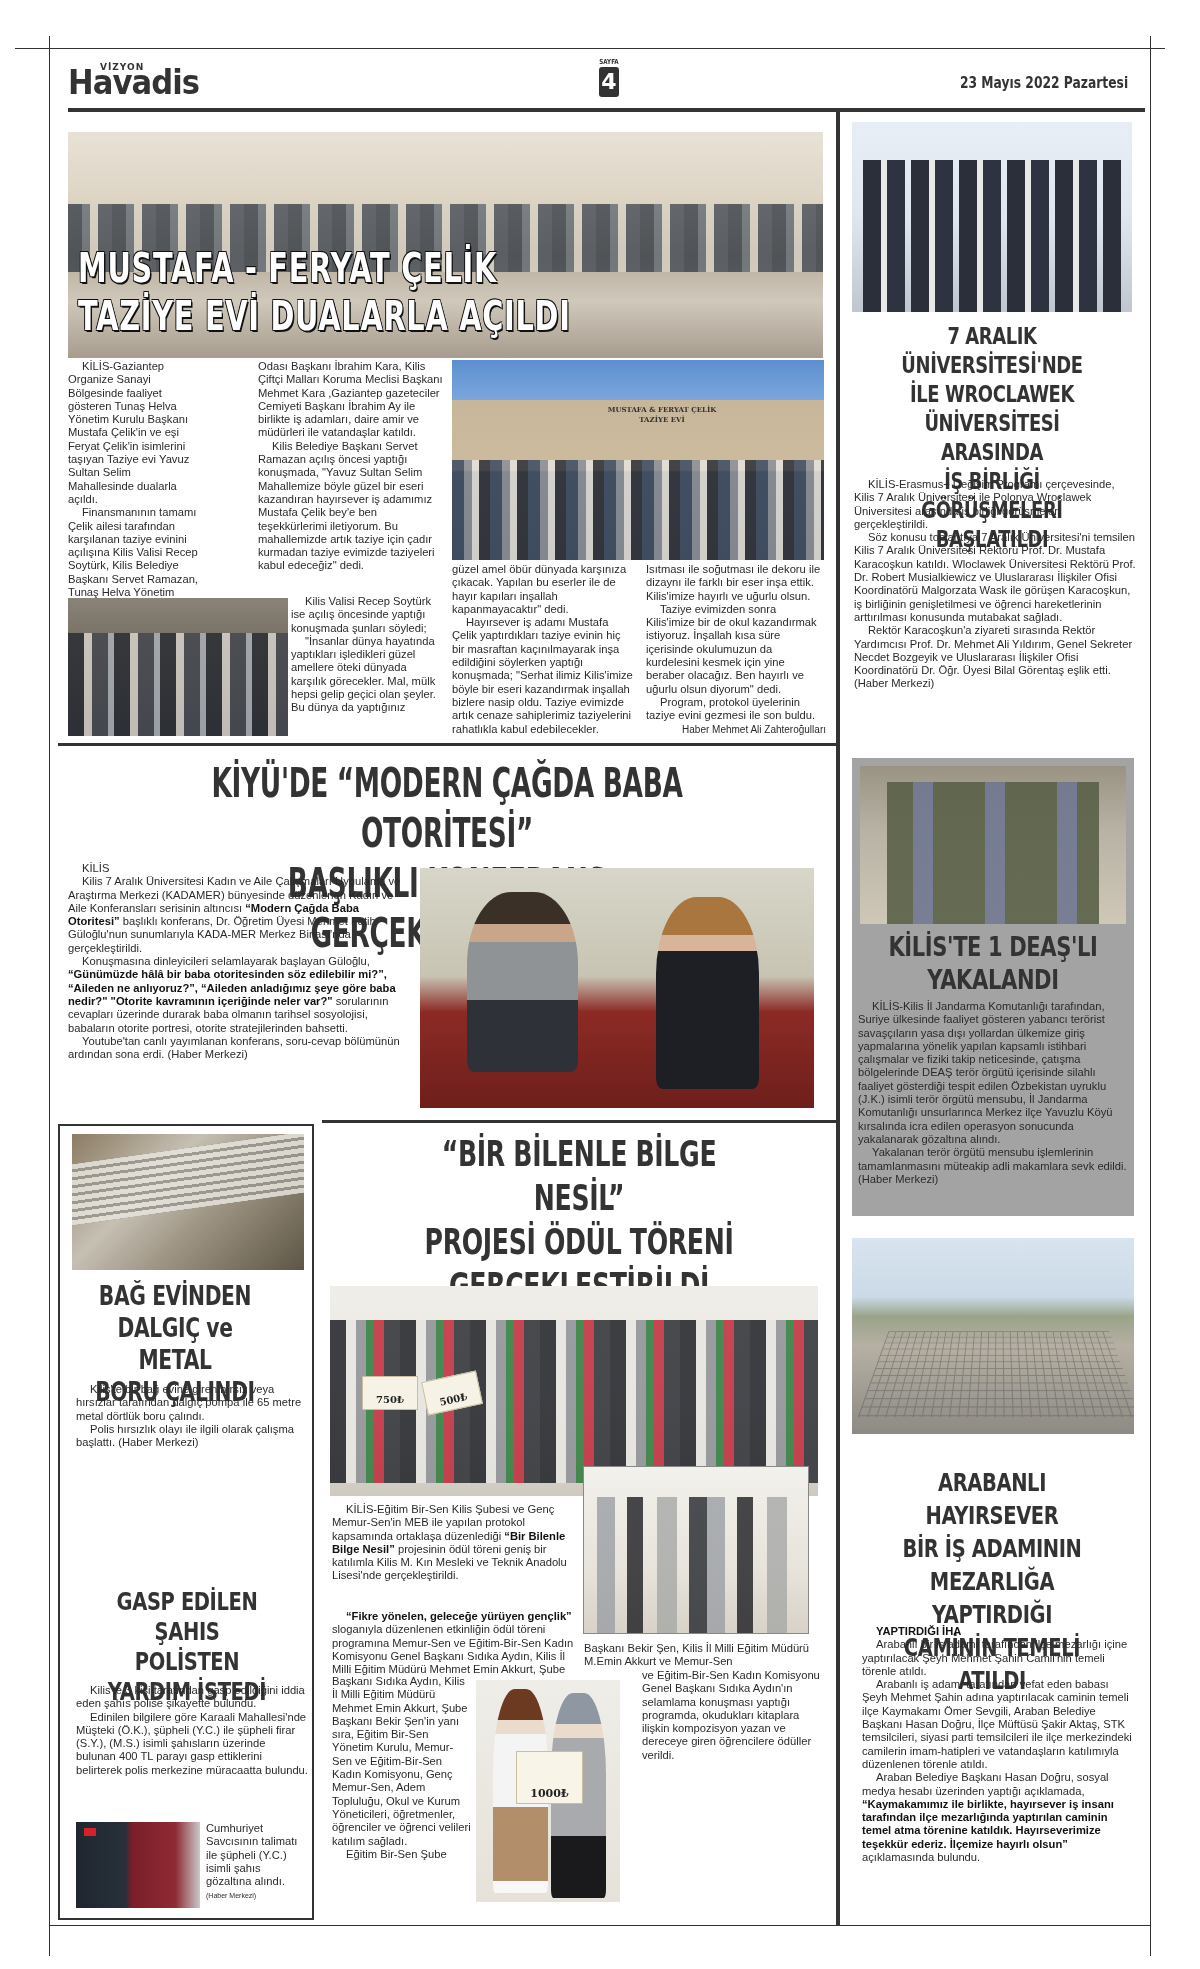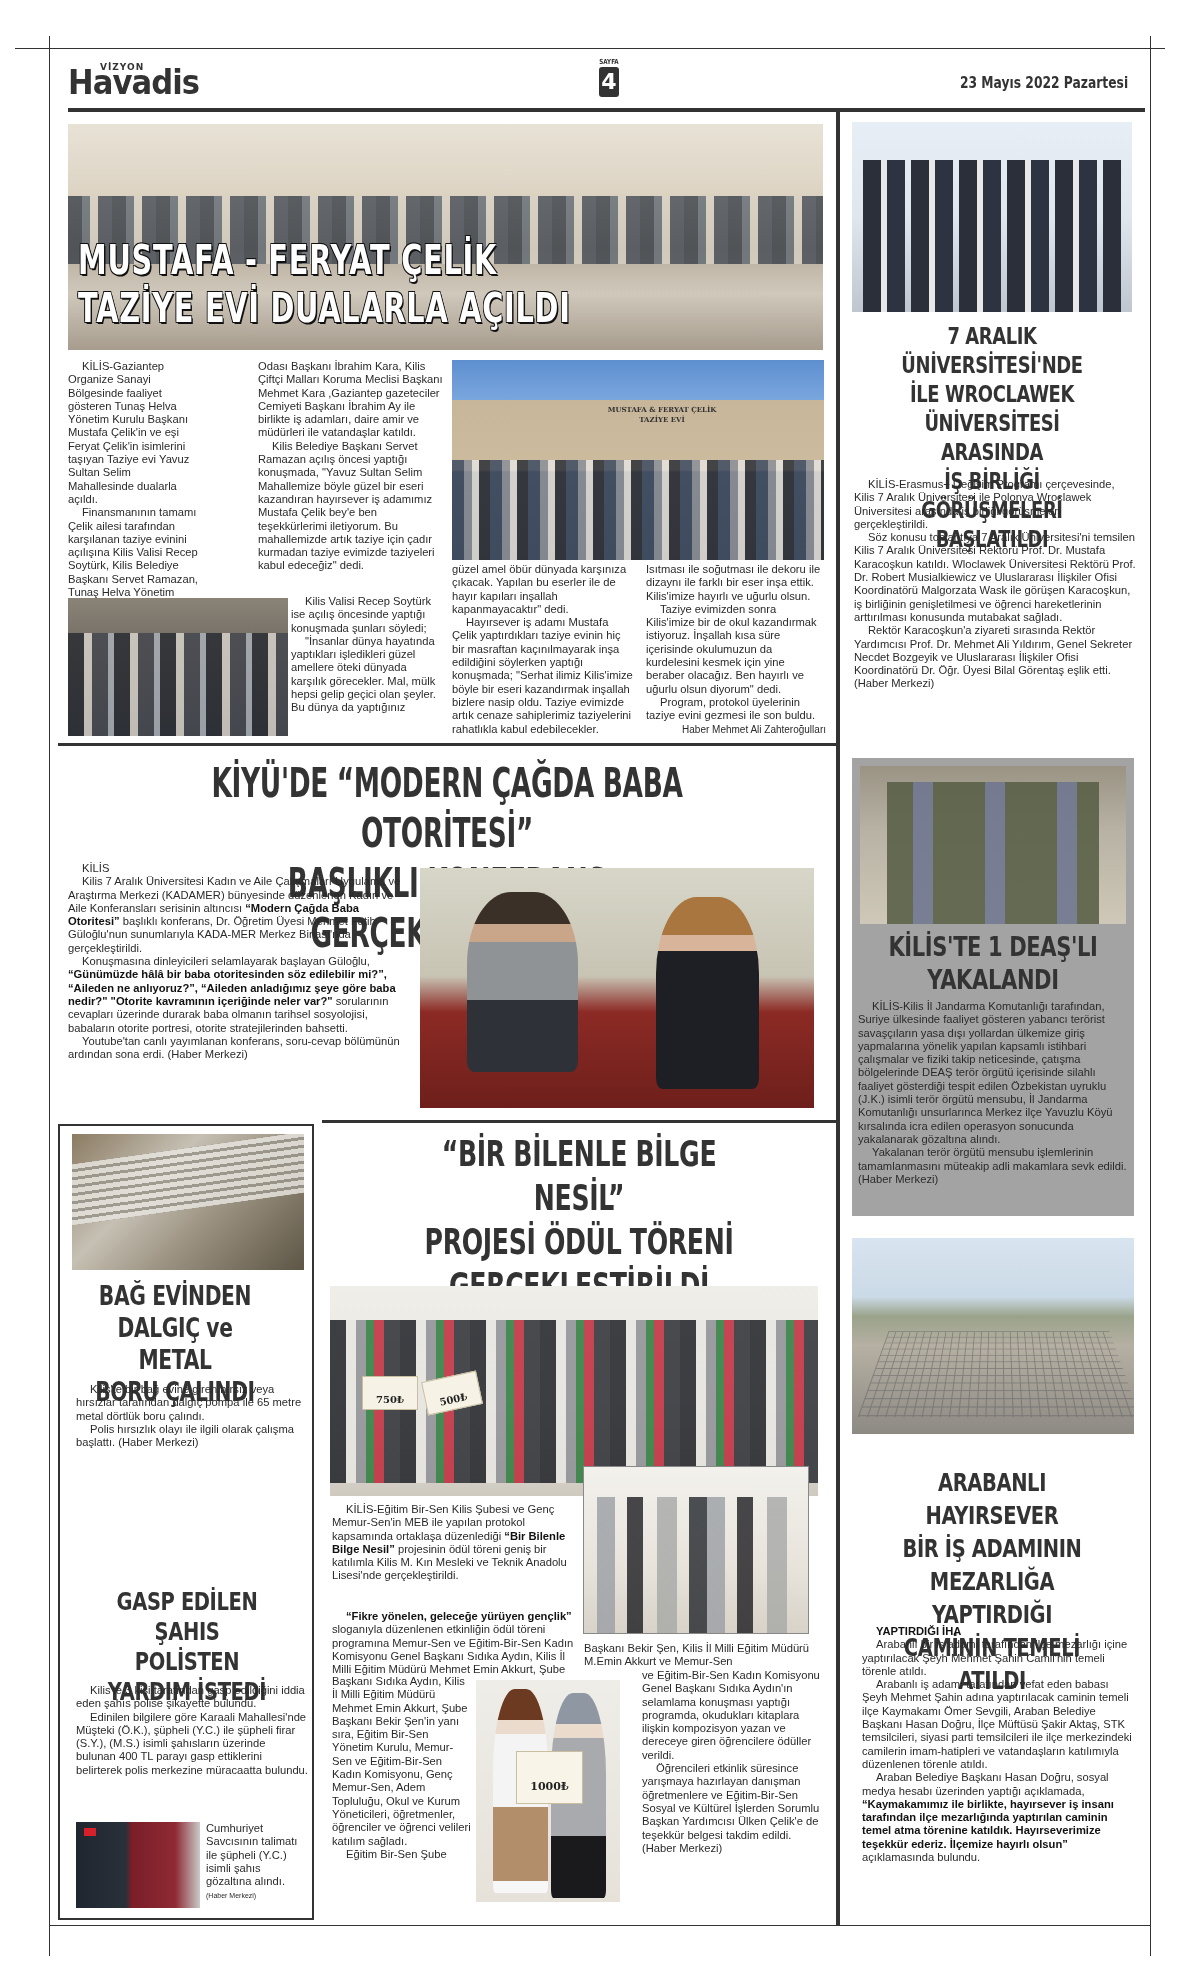--- a/index.html
+++ b/index.html
@@ -15,21 +15,21 @@
   
   .line { position: absolute; background: #333; }
 
   
   .logo-small { font-family: "DejaVu Sans", sans-serif; font-size: 9px; letter-spacing: 1px; font-weight: bold; color: #333; }
   .logo-big { font-family: "DejaVu Sans", sans-serif; font-size: 34px; font-weight: bold; color: #333; letter-spacing: -1px; transform: scaleX(0.9); transform-origin: left top; }
   .page-box { width: 20px; height: 30px; background: #333; border-radius: 3px; color: #fff; text-align: center; font-family: "DejaVu Sans", sans-serif; font-weight: bold; font-size: 22px; line-height: 30px; }
 
   
   .photo { position: absolute; overflow: hidden; }
-  .ph-hall { background: linear-gradient(180deg, #e8e2d6 0%, #ddd4c4 30%, #b8ad9c 55%, #cfc8bb 75%, #a79c8e 100%); }
+  .ph-hall { background: linear-gradient(180deg, #e8e2d6 0%, #ddd4c4 30%, #b8ad9c 55%, #cfc8bb 75%, #a79c8e 100%); margin-top: 8px; }
   .ph-hall .people { position:absolute; left:0; right:0; top:32%; height:30%; background: repeating-linear-gradient(90deg, #2e3640 0 14px, #5a6470 14px 22px, #d9d3c6 22px 30px, #3c4450 30px 44px); opacity: .75; }
   .ph-building { background: linear-gradient(180deg, #5d8fd0 0%, #7aa6dd 20%, #c7b69a 20%, #cdbb9e 55%, #6a6a6a 56%, #555 100%); }
   .ph-building .crowd { position:absolute; left:0; right:0; bottom:0; height:50%; background: repeating-linear-gradient(90deg, #3b4a60 0 12px, #8a8f98 12px 20px, #e6e3de 20px 27px, #2b2f36 27px 38px); opacity:.85; }
   .ph-officials { background: linear-gradient(180deg, #8a8378 0%, #6f6a60 40%, #3c3e44 100%); }
   .ph-officials .crowd { position:absolute; left:0; right:0; bottom:0; height:75%; background: repeating-linear-gradient(90deg, #2a2d33 0 16px, #d7d2c9 16px 24px, #45484f 24px 40px, #aab0b8 40px 46px); opacity:.85; }
   .ph-uni { background: linear-gradient(180deg, #e8eef5 0%, #dfe6ee 50%, #bfc6cf 100%); }
   .ph-uni .crowd { position:absolute; left:4%; right:4%; bottom:0; height:80%; background: repeating-linear-gradient(90deg, #2a2f3a 0 18px, #e8e8e8 18px 24px, #2d3340 24px 42px, transparent 42px 48px); }
   .ph-konf { background: linear-gradient(180deg, #d7d6c8 0%, #c8c4b4 45%, #8c2a25 60%, #6e1f1b 100%); }
   .ph-konf .p1 { position:absolute; left:12%; top:10%; width:28%; height:75%; background: linear-gradient(180deg,#3a3028 0 18%, #c9a58a 18% 28%, #8f9396 28% 60%, #2f3138 60% 100%); border-radius: 40% 40% 6% 6%; }
   .ph-konf .p2 { position:absolute; right:14%; top:12%; width:26%; height:80%; background: linear-gradient(180deg,#a8763e 0 20%, #d7b49a 20% 28%, #1d1f24 28% 100%); border-radius: 40% 40% 6% 6%; }
@@ -37,21 +37,21 @@
   .ph-jandarma .crowd { position:absolute; left:10%; right:10%; bottom:0; height:90%; background: repeating-linear-gradient(90deg, #5a6048 0 26px, #6f7690 26px 46px, #5a6048 46px 72px); opacity:.9; }
   .ph-pipes { background: linear-gradient(135deg, #8b7b62 0%, #c6c0b4 35%, #9c9382 60%, #5d5545 100%); }
   .ph-pipes .pipes { position:absolute; left:0; right:0; top:10%; height:45%; background: repeating-linear-gradient(180deg, #e6e4de 0 5px, #9a968c 5px 8px); transform: skewY(-8deg); opacity:.85; }
   .ph-ceremony { background: linear-gradient(180deg, #f0eee8 0%, #e9e6e0 55%, #cfcac0 100%); }
   .ph-ceremony .crowd { position:absolute; left:0; right:0; bottom:6%; height:78%; background: repeating-linear-gradient(90deg, #1e2026 0 16px, #e8e6e2 16px 26px, #8c8f94 26px 36px, #2a7a3a 36px 44px, #c0283a 44px 54px, #2b2d33 54px 70px); opacity:.85; }
   .ph-award { background: linear-gradient(180deg, #f3f1ec 0%, #e8e4dc 60%, #d8d2c8 100%); }
   .ph-award .crowd { position:absolute; left:6%; right:6%; bottom:0; height:82%; background: repeating-linear-gradient(90deg, #9a9ea4 0 18px, transparent 18px 30px, #1c1c20 30px 46px, transparent 46px 60px, #a6a8a6 60px 80px, transparent 80px 92px, #22262c 92px 110px); opacity:.8; }
   .ph-twowomen { background: linear-gradient(180deg, #efede8 0%, #e6e2da 100%); }
   .ph-twowomen .p1 { position:absolute; left:12%; top:4%; width:38%; height:92%; background: linear-gradient(180deg,#6b3a20 0 15%, #eadbcd 15% 22%, #f4f4f4 22% 58%, #b38e6a 58% 94%, #f7f7f7 94% 100%); border-radius: 40% 40% 4% 4%; }
   .ph-twowomen .p2 { position:absolute; right:10%; top:6%; width:38%; height:92%; background: linear-gradient(180deg,#8f97a2 0 15%, #eadbcd 15% 22%, #a8aaad 22% 70%, #1a1a1d 70% 100%); border-radius: 40% 40% 4% 4%; }
-  .ph-twowomen .cert { position:absolute; left:28%; top:32%; width:46%; height:24%; background:#f8f5e8; border:1px solid #c9bfa0; font-family:"DejaVu Serif", serif; font-weight:bold; font-size:11px; color:#222; display:flex; align-items:flex-end; justify-content:center; padding-bottom:10px; }
+  .ph-twowomen .cert { position:absolute; left:28%; top:32%; width:46%; height:24%; background:#f8f5e8; border:1px solid #c9bfa0; font-family:"DejaVu Serif", serif; font-weight:bold; font-size:11px; color:#222; display:flex; align-items:flex-end; justify-content:center; padding-bottom:3px; }
   .ph-arrest { background: linear-gradient(90deg, #1f2630 0%, #28303a 40%, #7a1e28 45%, #8e2a33 80%, #c9c9c9 100%); }
   .ph-arrest .flag { position:absolute; left:8px; top:6px; width:12px; height:8px; background:#d6202a; }
   .ph-mosque { background: linear-gradient(180deg, #d8e4ef 0%, #cbdae7 30%, #9aa38a 40%, #b6b0a3 55%, #8d8a84 100%); }
   .ph-mosque .grid { position:absolute; left:8%; right:4%; top:42%; height:50%; background: repeating-linear-gradient(90deg, #666 0 1px, transparent 1px 8px), repeating-linear-gradient(180deg, #666 0 1px, transparent 1px 8px); transform: perspective(200px) rotateX(30deg); opacity:.6; }
 
   .headline-overlay { font-family: "DejaVu Sans", sans-serif; font-weight: bold; color: #fff; text-shadow: 2px 2px 0 #111, -1px -1px 0 #111, 1px -1px 0 #111, -1px 1px 0 #111; font-size: 40px; line-height: 48px; letter-spacing: 1px; transform: scaleX(0.72); transform-origin: left top; white-space: nowrap; }
 
   .grey-box { background: #a3a3a3; }
   .frame-box { border: 2px solid #333; }
 </style>
@@ -231,21 +231,20 @@
 <div class="photo ph-twowomen" style="left:476px; top:1680px; width:144px; height:222px;">
   <div class="p1"></div>
     <div class="p2"></div>
   <div class="cert">1000₺</div>
 </div>
 <div class="abs body-text" style="left:584px; top:1642px; width:240px;">
   <span>Başkanı Bekir Şen, Kilis İl Milli Eğitim Müdürü M.Emin Akkurt ve  Memur-Sen</span>
 </div>
 <div class="abs body-text" style="left:642px; top:1669px; width:182px;">
   <p style="text-indent:0;">ve Eğitim-Bir-Sen   Kadın Komisyonu Genel Başkanı Sıdıka Aydın'ın selamlama konuşması yaptığı programda, okudukları kitaplara ilişkin kompozisyon yazan ve dereceye giren öğrencilere ödüller verildi.</p>
-  <p>Öğrencileri etkinlik süresince yarışmaya hazırlayan danışman öğretmenlere ve Eğitim-Bir-Sen   Sosyal ve Kültürel İşlerden Sorumlu Başkan Yardımcısı Ülken Çelik'e de teşekkür belgesi takdim edildi. (Haber Merkezi)</p>
 </div>
 
 <div class="photo ph-mosque" style="left:852px; top:1238px; width:282px; height:196px;">
     <div class="grid"></div>
   </div>
 <div class="abs" style="left:850px; top:1466px; width:284px;">
   <div class="headline" style="font-size:25px; line-height:33px;">
     <div>ARABANLI HAYIRSEVER</div>
     <div>BİR İŞ ADAMININ</div>
     <div>MEZARLIĞA YAPTIRDIĞI</div>

